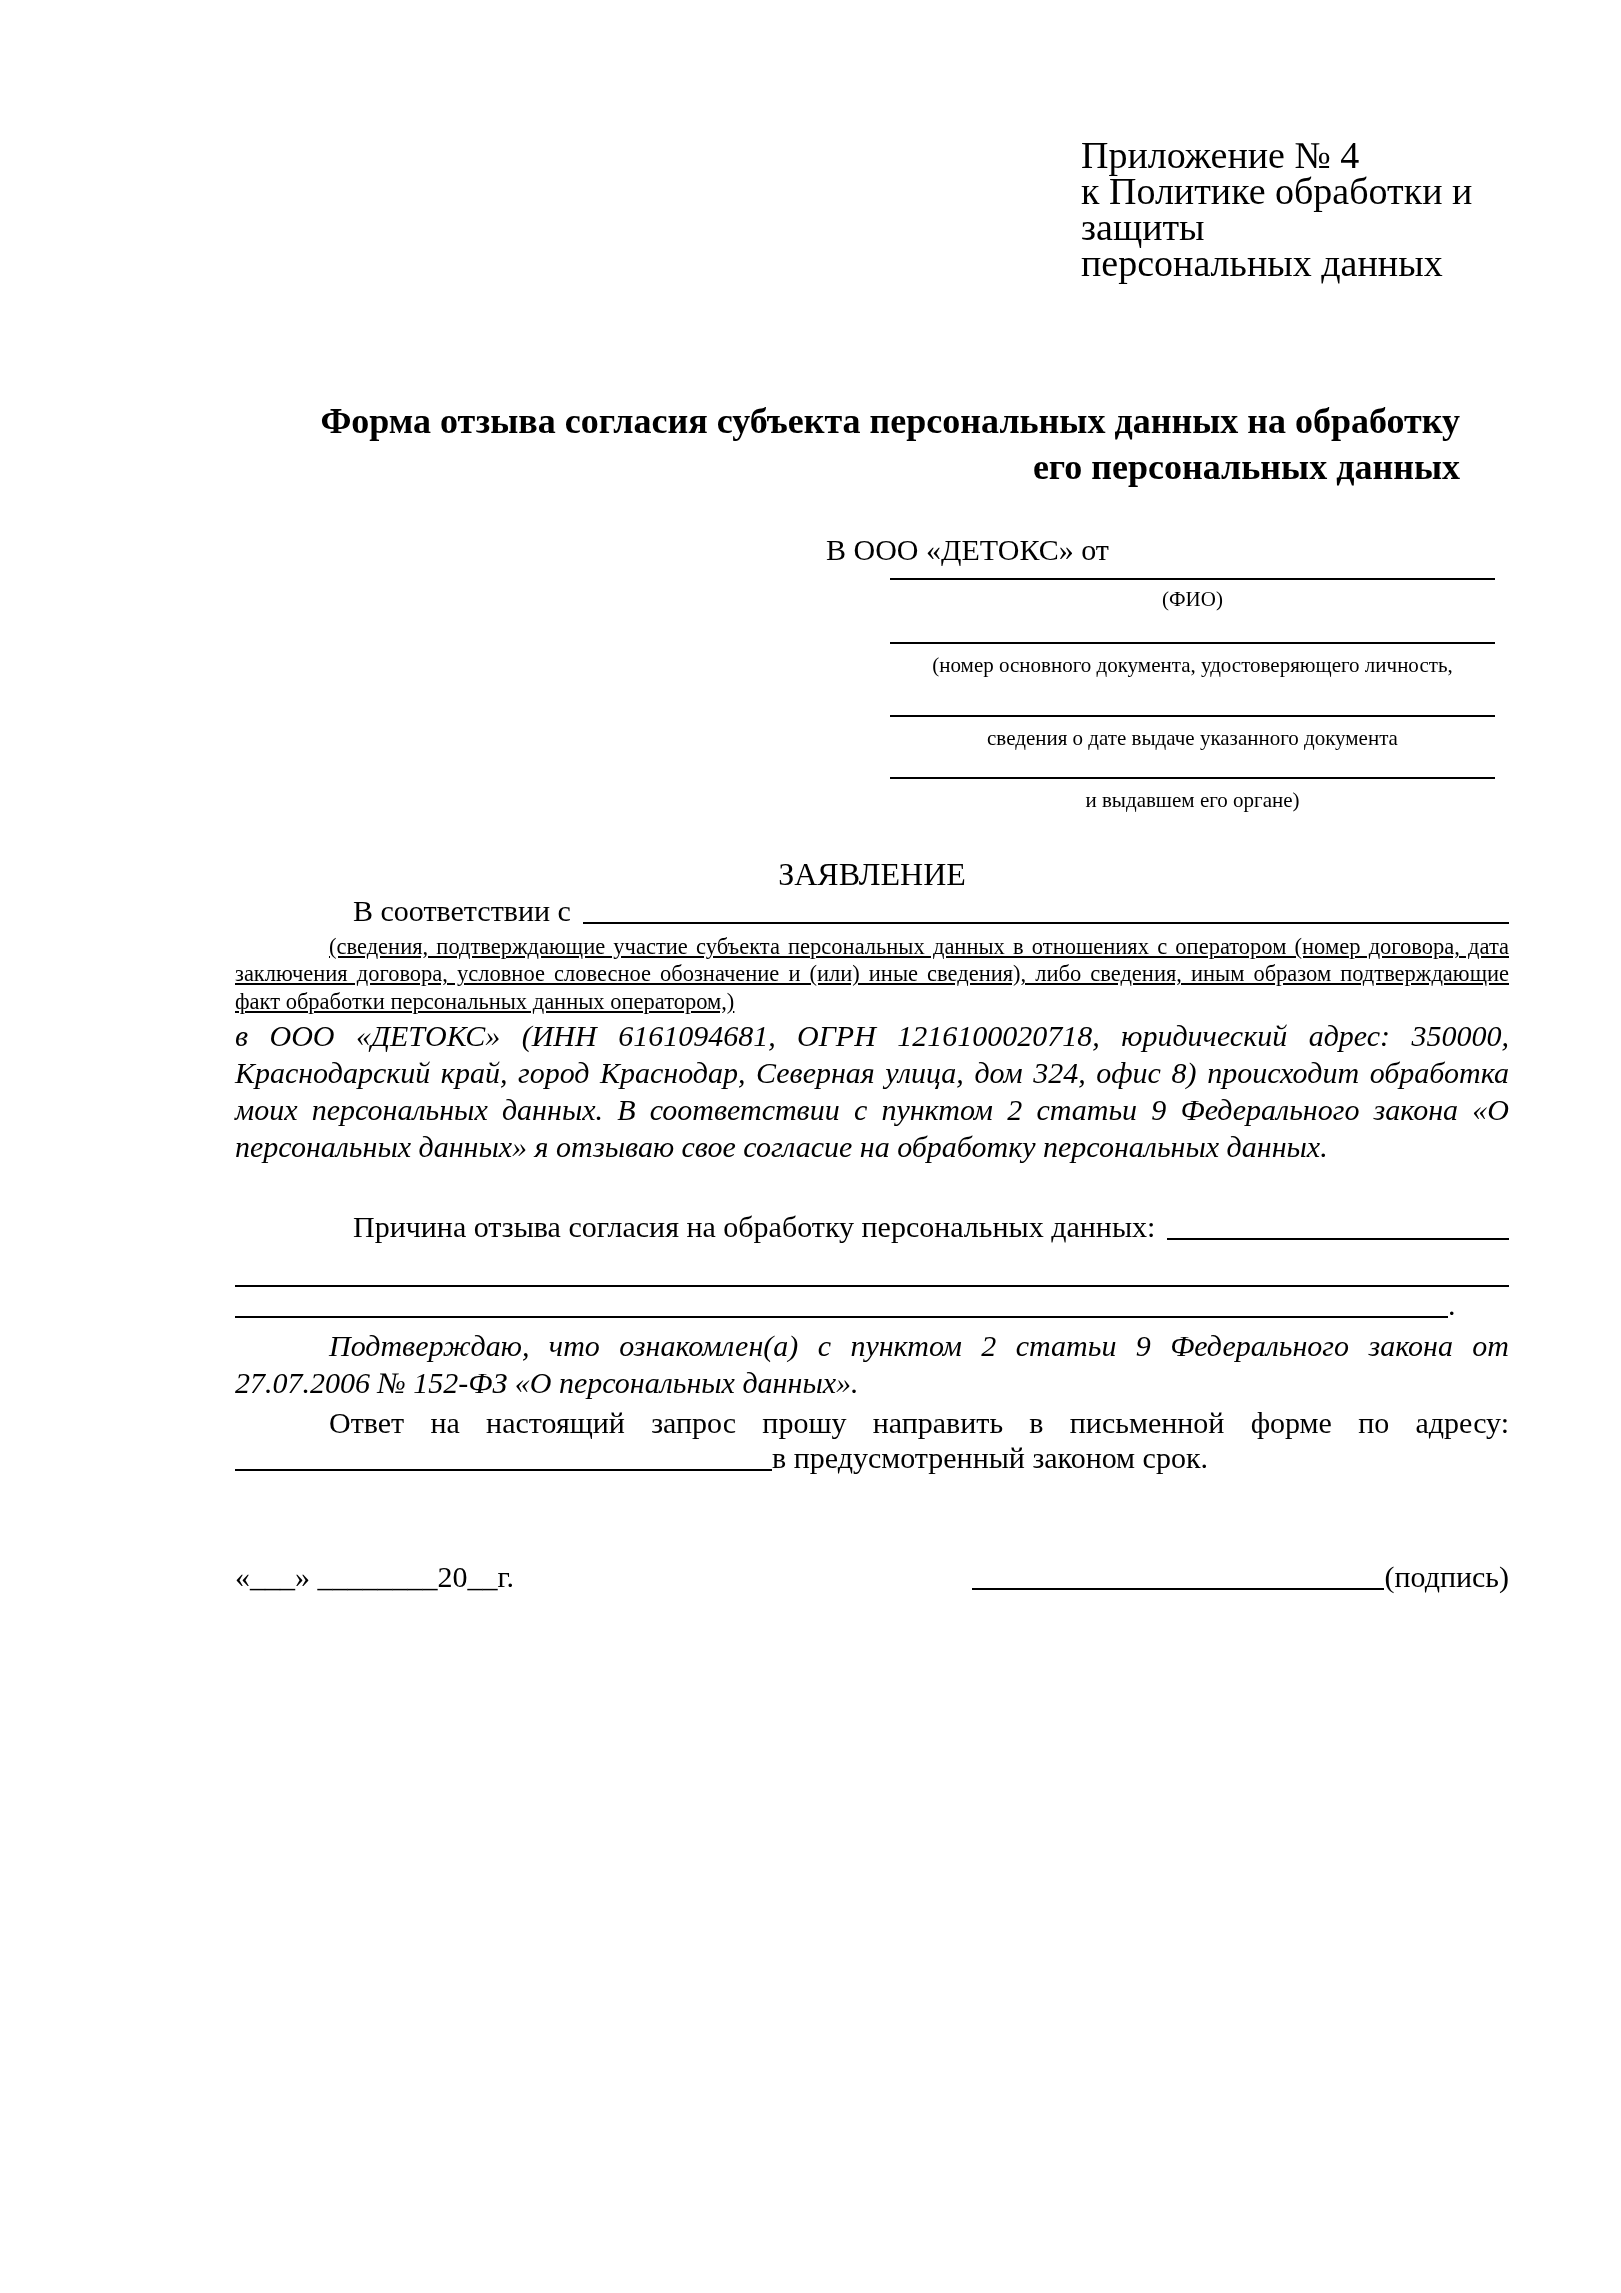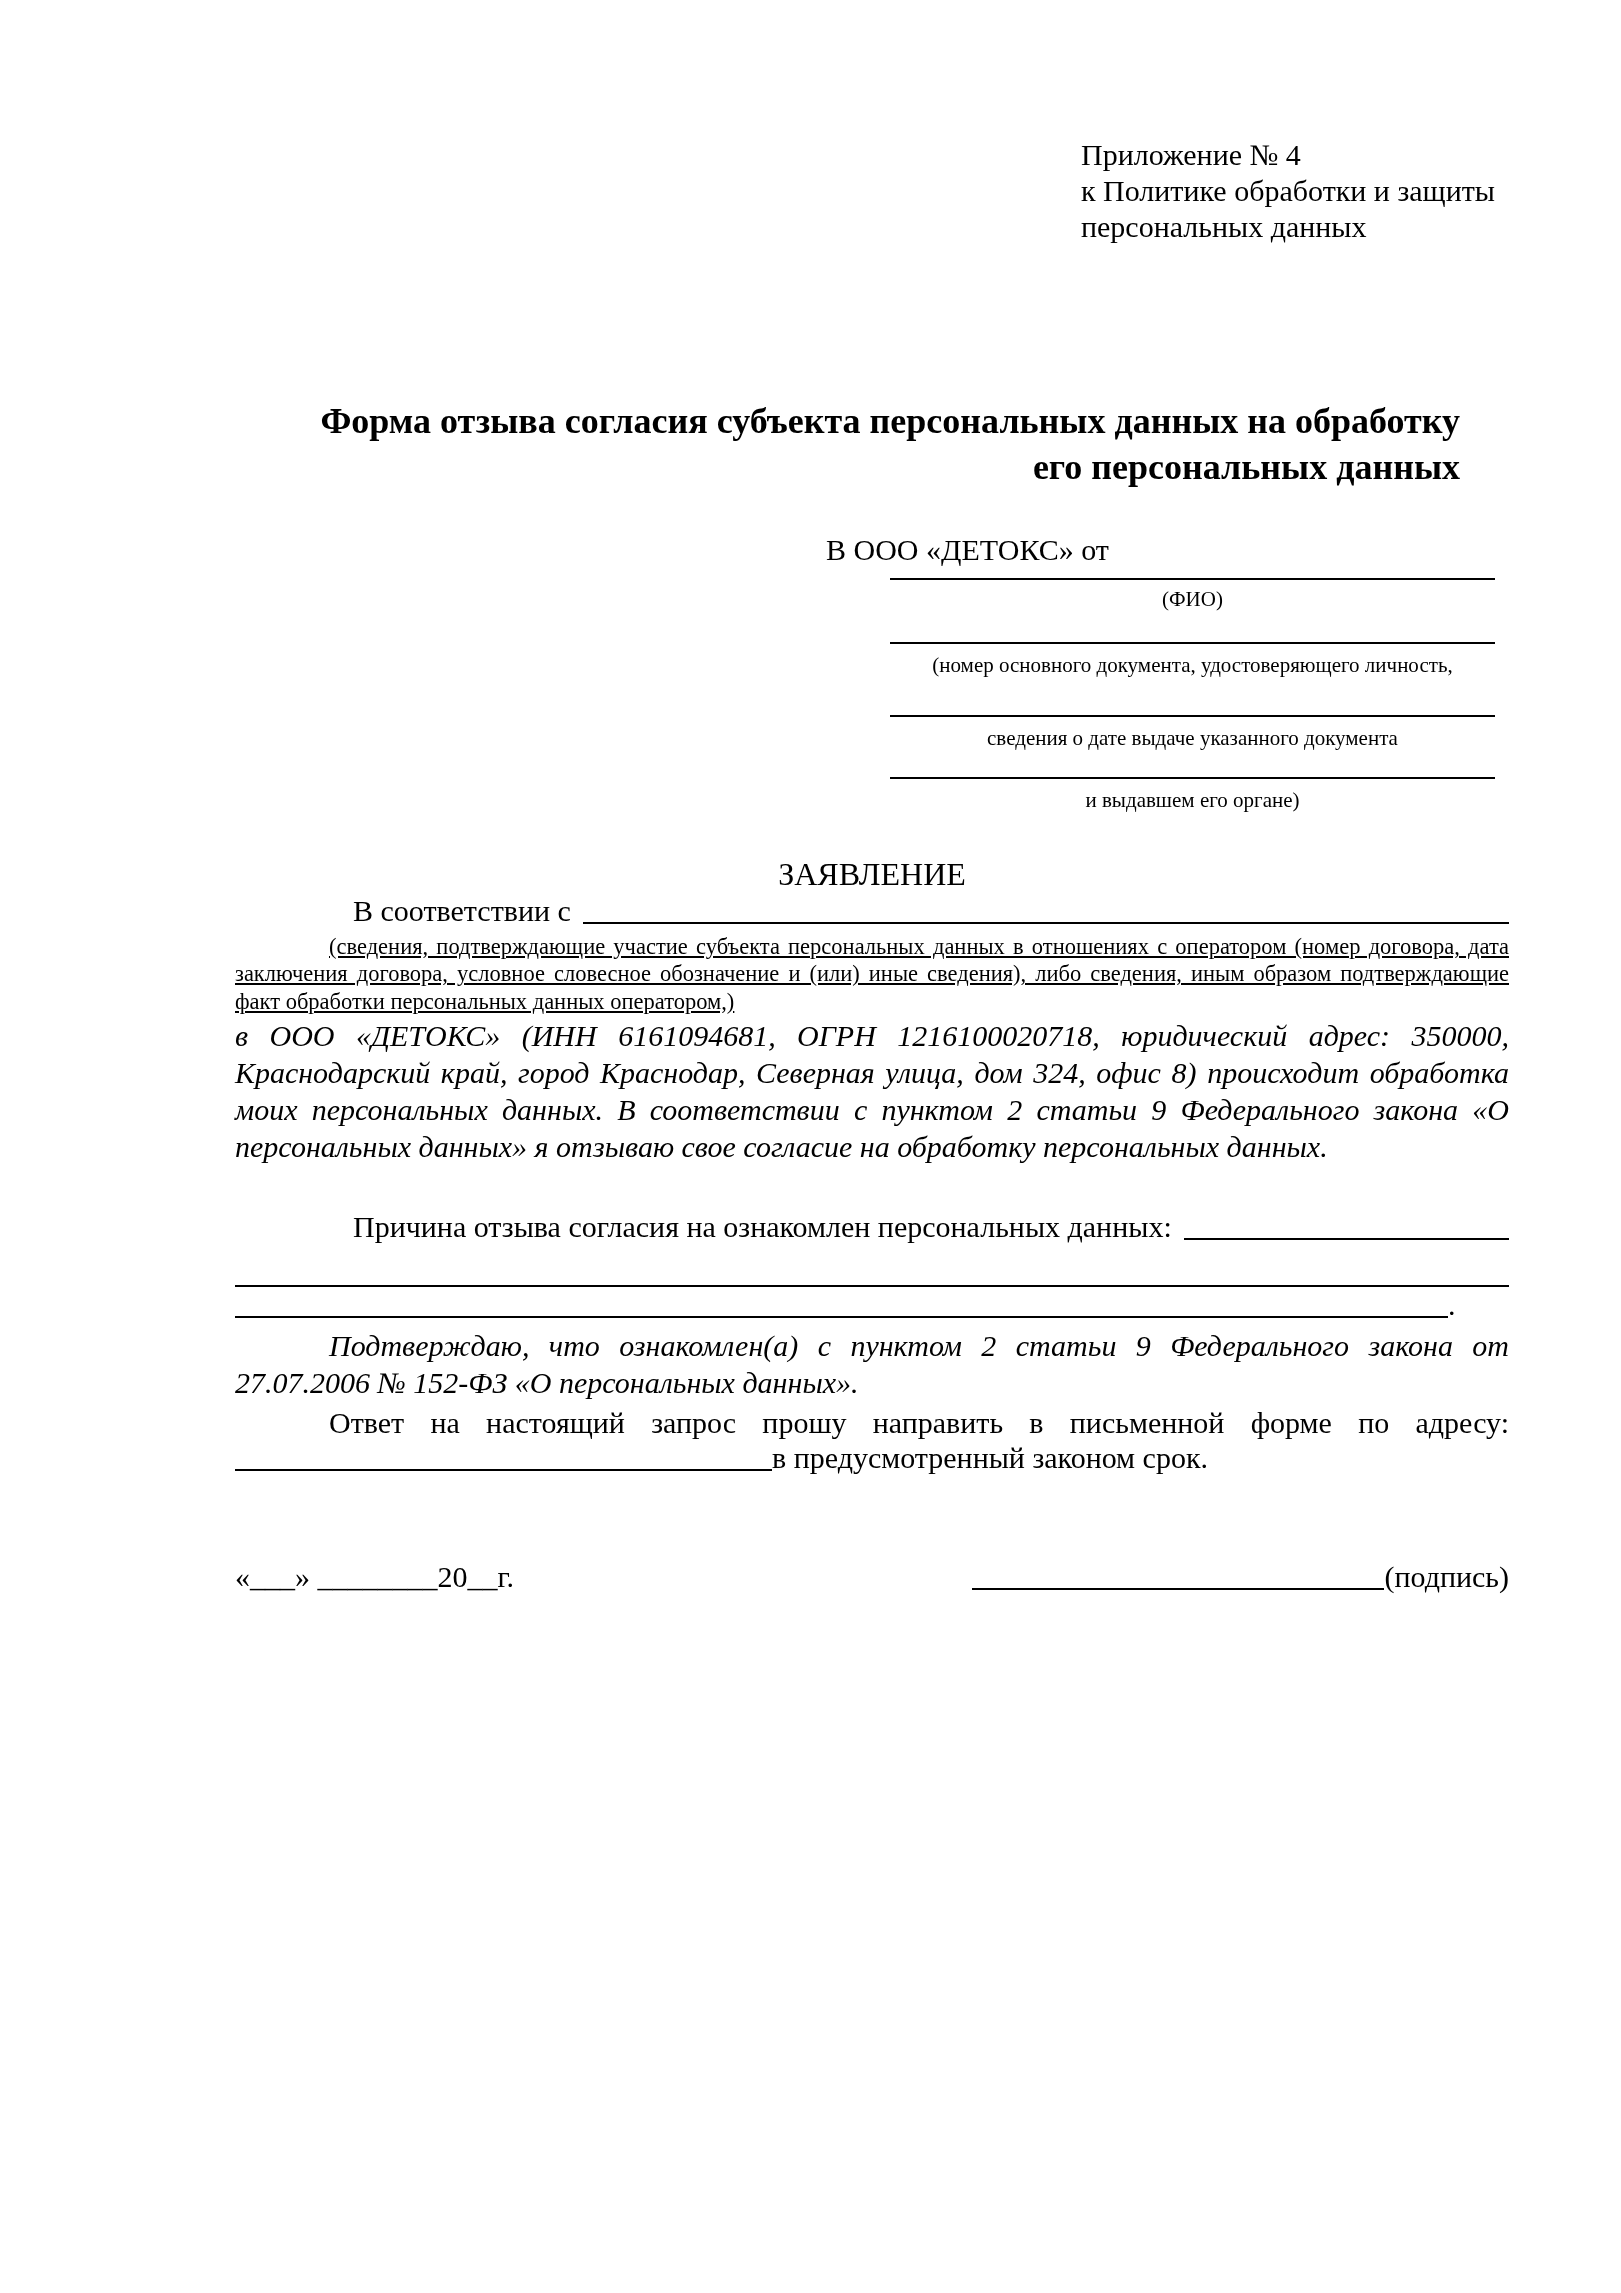--- a/index.html
+++ b/index.html
@@ -9,21 +9,21 @@
     position: relative;
     font-family: "Liberation Serif", "DejaVu Serif", serif;
     color: #000000;
   }
   .abs { position: absolute; }
   .page {
     position: absolute; left: 0; top: 0;
     width: 1621px; height: 2294px; background: #ffffff;
   }
   .body-text { font-size: 30px; line-height: 37px; }
-  .header-note { left: 1081px; top: 137px; width: 451px; font-size: 30px; line-height: 36px; }
+  .header-note { left: 1081px; top: 137px; width: 451px; font-size: 38px; line-height: 36px; }
   .doc-title {
     left: 222px; top: 398px; width: 1176px;
     margin-left: 62px;
     font-size: 36px; line-height: 46px; font-weight: bold; text-align: right;
   }
   .addressee-line { left: 826px; top: 531px; }
   .fill { border-bottom: 2.9px solid #000000; }
   .blank-row { left: 890px; width: 605px; }
   .cap { left: 890px; width: 605px; text-align: center; font-size: 21px; line-height: 29px; }
   .statement-heading { left: 235px; top: 855px; width: 1274px; text-align: center; font-size: 32px; line-height: 39px; }
@@ -76,21 +76,21 @@
     <span class="lead">В соответствии с</span>
     <span style="width:11.8px;"></span>
     <div class="fill fill-grow"></div>
   </div>
 
   <div class="abs col note-small" style="top:933px;text-decoration:underline;">(сведения, подтверждающие участие субъекта персональных данных в отношениях с оператором (номер договора, дата заключения договора, условное словесное обозначение и (или) иные сведения), либо сведения, иным образом подтверждающие факт обработки персональных данных оператором,)</div>
 
   <div class="abs col body-text just" style="top:1017px;">в ООО «ДЕТОКС» (ИНН 6161094681, ОГРН 1216100020718, юридический адрес: 350000, Краснодарский край, город Краснодар, Северная улица, дом 324, офис 8) происходит обработка моих персональных данных. В соответствии с пунктом 2 статьи 9 Федерального закона «О персональных данных» я отзываю свое согласие на обработку персональных данных.</div>
 
   <div class="abs col body-text flexrow" style="top:1208px;padding-left:94px;">
-    <span class="lead">Причина отзыва согласия на ознакомлен персональных данных:</span>
+    <span class="lead">Причина отзыва согласия на обработку персональных данных:</span>
     <span style="width:11.8px;"></span>
     <div class="fill fill-grow"></div>
   </div>
 
   <div class="abs col fill" style="top:1251px;height:36px;"></div>
   <div class="abs col body-text dot-row" style="top:1286px;height:37px;">
     <div class="fill fill-fixed" style="height:32px;"></div>
     <span>.</span>
   </div>
 

